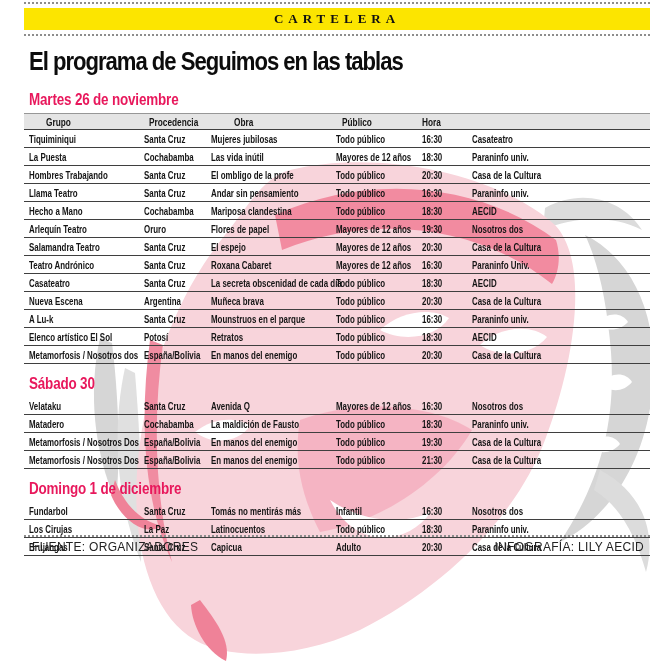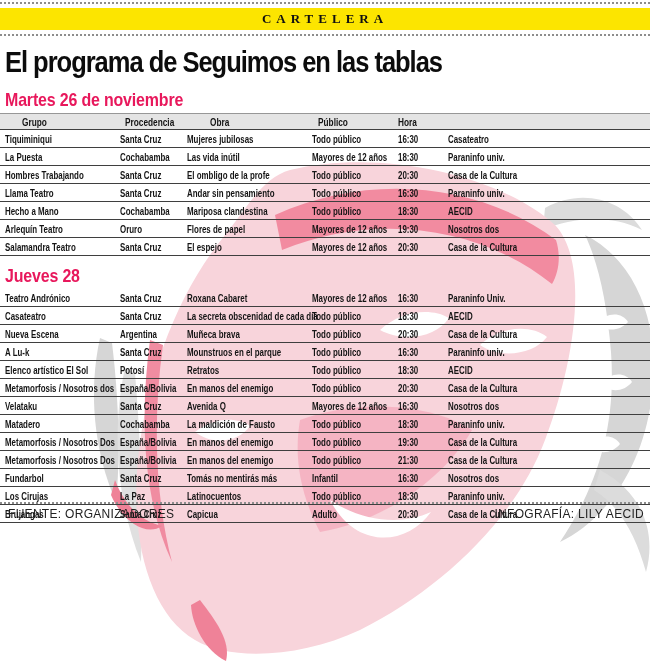--- a/index.html
+++ b/index.html
@@ -9,40 +9,40 @@
     --line:#3f3f3f;
   }
   *{box-sizing:border-box;}
   html,body{margin:0;padding:0;}
   body{
     width:650px;height:663px;overflow:hidden;background:#fff;
     font-family:"Liberation Sans", sans-serif;
   }
   .page{position:relative;width:650px;height:663px;overflow:hidden;}
   .bg-art{position:absolute;top:0;left:0;z-index:0;}
-  .content{position:relative;z-index:1;}
+  .content{position:relative;z-index:1;margin-left:24px;}
 
   .dotted{height:0;border-top:2px dotted #8d8d8d;}
   .dotted.first{margin:2px 0 4px;}
   .dotted.second{margin:4px 0 0;}
 
   .kicker{background:var(--yellow);height:22px;display:flex;align-items:center;justify-content:center;}
   .kicker span{
     font-family:"Liberation Serif", serif;font-weight:700;font-size:13px;
     letter-spacing:5px;color:#111;
   }
 
   h1{
-    margin:7px 0 0 5px;font-size:30px;line-height:37px;font-weight:700;color:#0c0c0c;
+    margin:7px 0 0 5px;font-size:26px;line-height:37px;font-weight:700;color:#0c0c0c;
   }
   .cx{display:inline-block;transform-origin:0 50%;white-space:nowrap;}
   h1 .cx{transform:scaleX(0.85);letter-spacing:-1.2px;}
 
   .sec h2{
-    margin:12px 0 5px 5px;font-size:19px;line-height:16px;font-weight:700;color:var(--pink);
+    margin:12px 0 5px 5px;font-size:16px;line-height:16px;font-weight:700;color:var(--pink);
   }
   .sec h2 .cx{transform:scaleX(0.84);letter-spacing:-0.2px;}
 
   .tbl{width:650px;text-decoration:underline;}
   .row{
     display:flex;align-items:center;height:18px;padding-left:5px;
     border-bottom:1.5px solid var(--line);
   }
   .row.head{background:var(--headgray);height:17px;border-top:1px solid #979797;border-bottom:1px solid var(--line);}
   .cell{flex:0 0 auto;font-weight:700;font-size:11px;color:#141414;overflow:visible;}
@@ -173,21 +173,20 @@
               <span class="cell c0"><span class="cx">Salamandra Teatro</span></span>
               <span class="cell c1"><span class="cx">Santa Cruz</span></span>
               <span class="cell c2"><span class="cx">El espejo</span></span>
               <span class="cell c3"><span class="cx">Mayores de 12 años</span></span>
               <span class="cell c4"><span class="cx">20:30</span></span>
               <span class="cell c5"><span class="cx">Casa de la Cultura</span></span>
             </div>
           </div>
         </section>
         <section class="sec">
-          <h2 class="day"><span class="cx">Jueves 28</span></h2>
           <div class="tbl">
             <div class="row">
               <span class="cell c0"><span class="cx">Teatro Andrónico</span></span>
               <span class="cell c1"><span class="cx">Santa Cruz</span></span>
               <span class="cell c2"><span class="cx">Roxana Cabaret</span></span>
               <span class="cell c3"><span class="cx">Mayores de 12 años</span></span>
               <span class="cell c4"><span class="cx">16:30</span></span>
               <span class="cell c5"><span class="cx">Paraninfo Univ.</span></span>
             </div>
             <div class="row">
@@ -230,20 +229,21 @@
               <span class="cell c0"><span class="cx">Metamorfosis / Nosotros dos</span></span>
               <span class="cell c1"><span class="cx">España/Bolivia</span></span>
               <span class="cell c2"><span class="cx">En manos del enemigo</span></span>
               <span class="cell c3"><span class="cx">Todo público</span></span>
               <span class="cell c4"><span class="cx">20:30</span></span>
               <span class="cell c5"><span class="cx">Casa de la Cultura</span></span>
             </div>
           </div>
         </section>
         <section class="sec">
+          <h2 class="day"><span class="cx">Sábado 30</span></h2>
           <div class="tbl">
             <div class="row">
               <span class="cell c0"><span class="cx">Velataku</span></span>
               <span class="cell c1"><span class="cx">Santa Cruz</span></span>
               <span class="cell c2"><span class="cx">Avenida Q</span></span>
               <span class="cell c3"><span class="cx">Mayores de 12 años</span></span>
               <span class="cell c4"><span class="cx">16:30</span></span>
               <span class="cell c5"><span class="cx">Nosotros dos</span></span>
             </div>
             <div class="row">
@@ -266,20 +266,21 @@
               <span class="cell c0"><span class="cx">Metamorfosis / Nosotros Dos</span></span>
               <span class="cell c1"><span class="cx">España/Bolivia</span></span>
               <span class="cell c2"><span class="cx">En manos del enemigo</span></span>
               <span class="cell c3"><span class="cx">Todo público</span></span>
               <span class="cell c4"><span class="cx">21:30</span></span>
               <span class="cell c5"><span class="cx">Casa de la Cultura</span></span>
             </div>
           </div>
         </section>
         <section class="sec">
+          <h2 class="day"><span class="cx">Domingo 1 de diciembre</span></h2>
           <div class="tbl">
             <div class="row">
               <span class="cell c0"><span class="cx">Fundarbol</span></span>
               <span class="cell c1"><span class="cx">Santa Cruz</span></span>
               <span class="cell c2"><span class="cx">Tomás no mentirás más</span></span>
               <span class="cell c3"><span class="cx">Infantil</span></span>
               <span class="cell c4"><span class="cx">16:30</span></span>
               <span class="cell c5"><span class="cx">Nosotros dos</span></span>
             </div>
             <div class="row">

